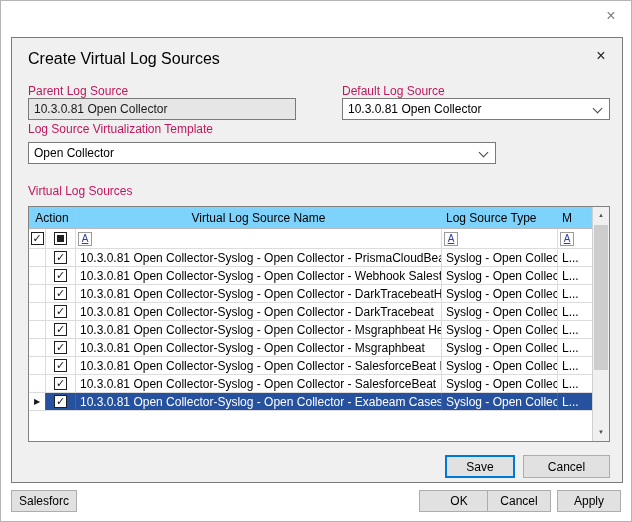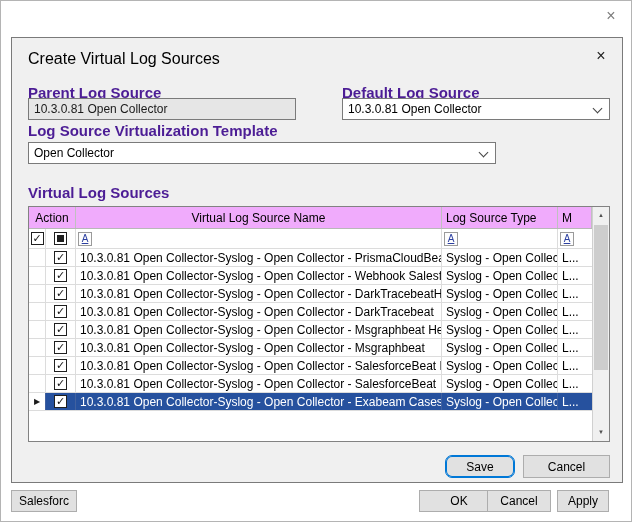--- a/index.html
+++ b/index.html
@@ -11,34 +11,34 @@
   
   .titlebar { position: absolute; left: 0; top: 0; right: 0; height: 30px; background: #ffffff; }
   .titlebar-title { position: absolute; left: 12px; top: 8px; font-size: 12px; color: #9f9f9f; }
   .titlebar-close { position: absolute; right: 8px; top: 4px; width: 24px; height: 22px; text-align: center; line-height: 22px; font-size: 16px; color: #7d7d7d; cursor: pointer; }
 
   
   .dialog { position: absolute; left: 10px; top: 36px; width: 612px; height: 446px; background: #f0f0f0; border: 1px solid #7a7a7a; }
   .dlg-title { position: absolute; left: 16px; top: 12px; font-size: 16px; color: #000; }
   .dlg-close { position: absolute; right: 10px; top: 7px; width: 22px; height: 22px; text-align: center; line-height: 22px; font-size: 16px; color: #222; cursor: pointer; }
 
-  .lbl { position: absolute; font-size: 15px; color: #4c1d95; white-space: nowrap; font-weight: bold; }
+  .lbl { position: absolute; font-size: 12px; color: #be185d; white-space: nowrap; }
   .field { position: absolute; height: 22px; border: 1px solid #7a7a7a; font-size: 12px; padding: 0 5px; line-height: 20px; white-space: nowrap; overflow: hidden; }
   .readonly { background: #e6e6e6; color: #1a1a1a; }
   .combo { background: #ffffff; cursor: default; }
   .combo .chev { position: absolute; right: 8px; top: 6px; width: 7px; height: 7px; border-right: 1px solid #444; border-bottom: 1px solid #444; transform: rotate(45deg); }
 
   
   .table { position: absolute; left: 16px; top: 168px; width: 582px; height: 236px; background: #ffffff; border: 1px solid #828282; }
   .grid { position: absolute; left: 0; top: 0; width: 563px; }
   .row { display: flex; height: 18px; border-bottom: 1px solid #dcdcdc; background: #ffffff; }
   .hrow { height: 22px; background: #f0f0f0; border-bottom: 1px solid #b8b8b8; }
   .frow { height: 20px; }
   .cell { border-right: 1px solid #dcdcdc; overflow: hidden; white-space: nowrap; font-size: 12px; color: #000; display: flex; align-items: center; }
-  .hrow .cell { background: #f0abfc; border-right: 1px solid #c0c0c0; }
+  .hrow .cell { background: #7dd3fc; border-right: 1px solid #c0c0c0; }
   .c-span   { width: 47px; justify-content: center; }
   .c-marker { width: 17px; justify-content: center; background: #fff; }
   .c-action { width: 30px; justify-content: center; }
   .c-name   { width: 366px; padding-left: 4px; }
   .c-type   { width: 116px; padding-left: 4px; }
   .c-m      { width: 34px;  padding-left: 4px; border-right: none; }
   .hrow .c-name { justify-content: center; padding-left: 0; }
   .frow .c-name, .frow .c-type, .frow .c-m { padding-left: 2px; }
 
   .sel { background: var(--selection, #26519e); }
@@ -53,26 +53,26 @@
   .fa { width: 14px; height: 14px; border: 1px solid #9a9a9a; background: #fdfdfd; color: #2b3fa0; font-size: 10px; line-height: 12px; display: inline-flex; align-items: center; justify-content: center; text-decoration: underline; cursor: pointer; }
 
   
   .vscroll { position: absolute; right: 0; top: 0; width: 17px; height: 234px; background: #f0f0f0; border-left: 1px solid #d0d0d0; }
   .arr { position: absolute; left: 0; width: 16px; height: 17px; text-align: center; line-height: 17px; font-size: 6px; color: #505050; cursor: pointer; }
   .arr-up { top: 0; } .arr-down { bottom: 0; }
   .thumb { position: absolute; left: 1px; top: 18px; width: 14px; height: 145px; background: #cdcdcd; cursor: grab; }
 
   
   .btn { position: absolute; background: #e1e1e1; border: 1px solid #adadad; font-size: 12px; text-align: center; cursor: pointer; display: flex; align-items: center; justify-content: center; color: #000; }
-  .btn-save   { left: 433px; top: 417px; width: 70px; height: 23px; border-color: var(--accent, #0078d7); box-shadow: inset 0 0 0 1px var(--accent, #0078d7); border-radius: 7px; }
+  .btn-save   { left: 433px; top: 417px; width: 70px; height: 23px; border-color: var(--accent, #0078d7); box-shadow: inset 0 0 0 1px var(--accent, #0078d7); }
   .btn-cancel-inner { left: 511px; top: 417px; width: 87px; height: 23px; }
   .btn-advanced { left: 10px;  top: 489px; width: 66px; height: 22px; }
   .btn-ok       { left: 418px; top: 489px; width: 80px; height: 22px; }
   .btn-cancel   { left: 486px; top: 489px; width: 64px; height: 22px; }
-  .btn-apply    { left: 556px; top: 489px; width: 52px; height: 22px; }
+  .btn-apply    { left: 556px; top: 489px; width: 64px; height: 22px; }
 </style>
 </head>
 <body>
 
 <div class="window">
 
   <div class="titlebar">
     <span class="titlebar-close">×</span>
   </div>
 

